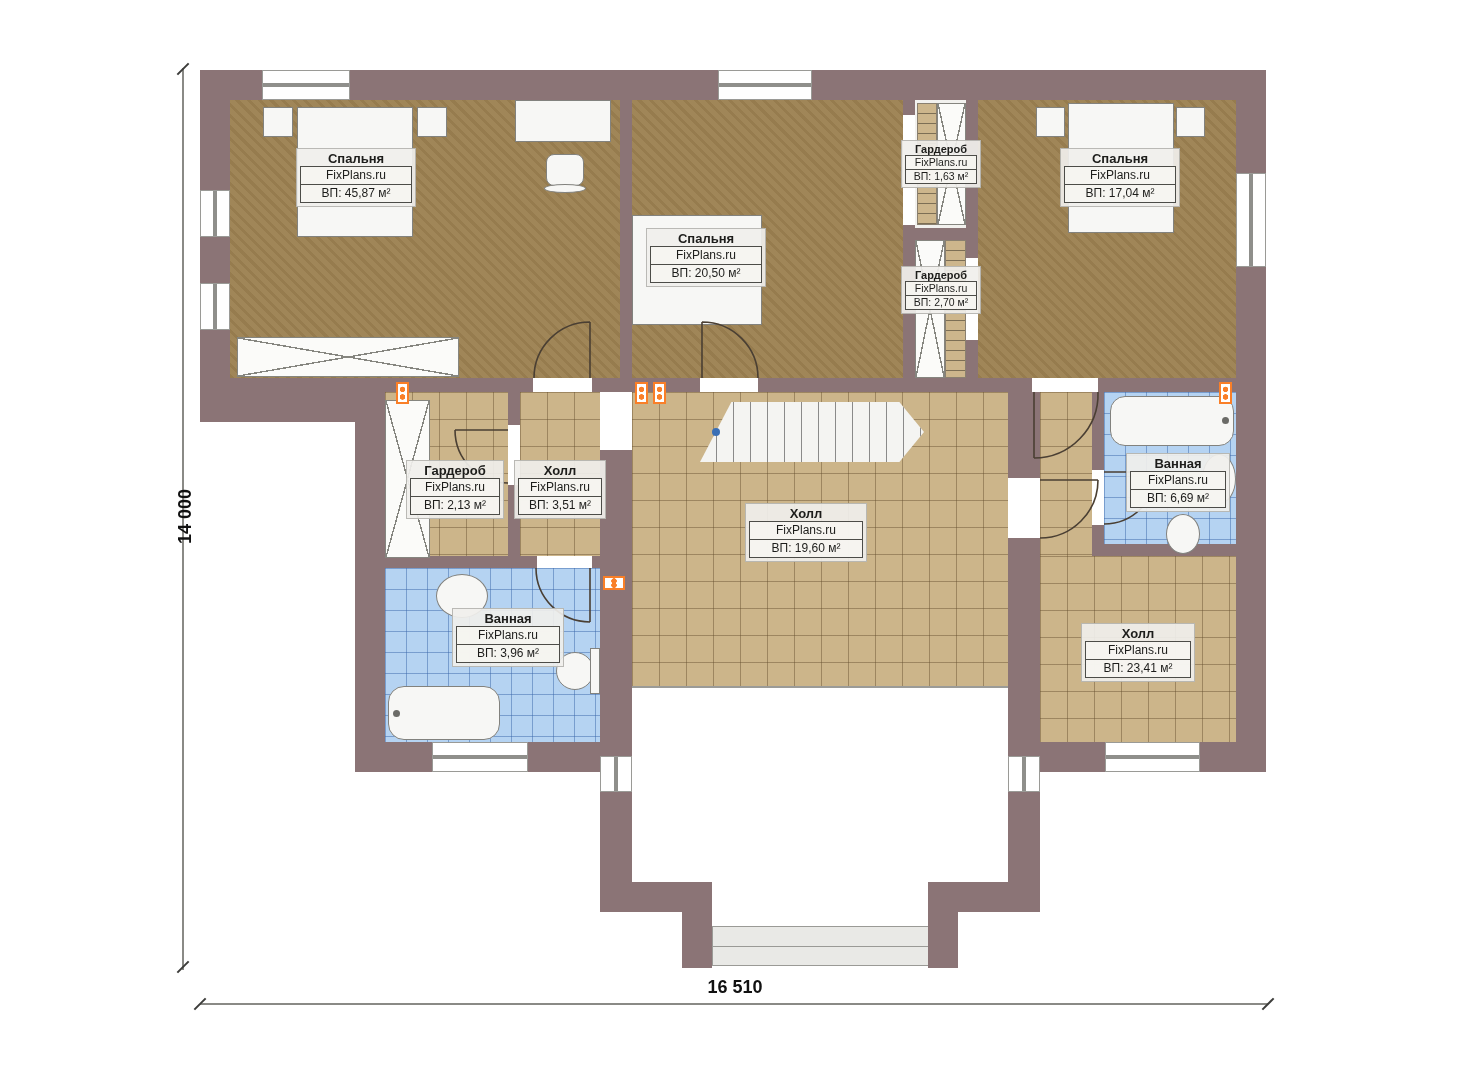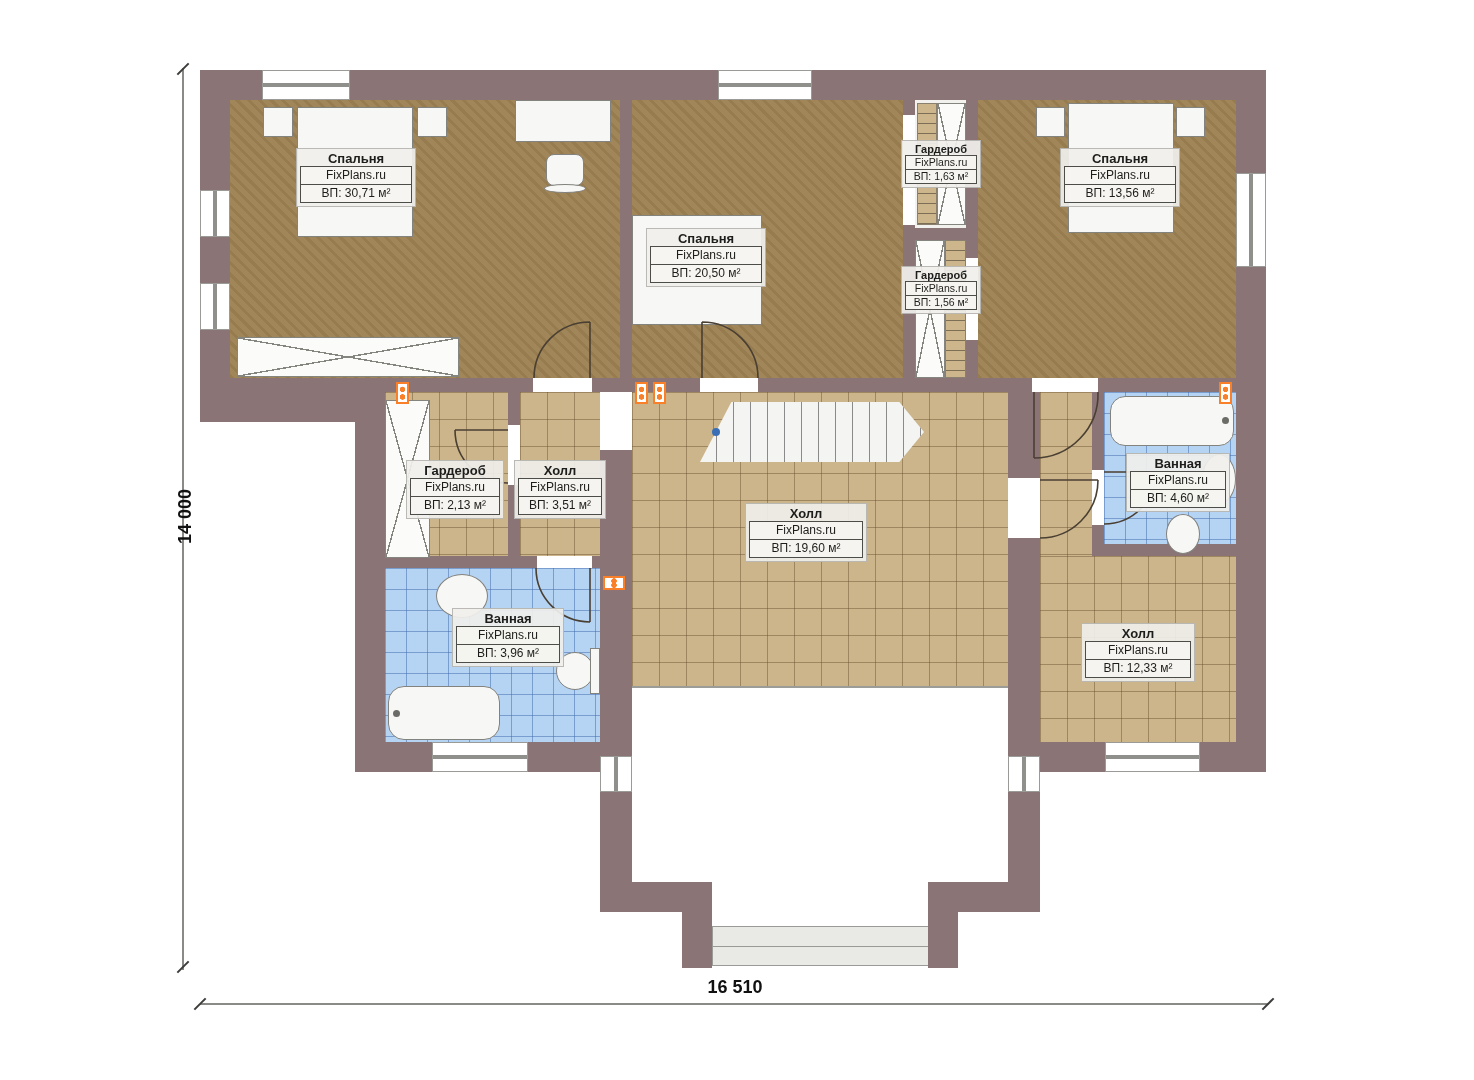--- a/index.html
+++ b/index.html
@@ -173,71 +173,71 @@
       <path d="M1104,472 L1156,472 M1156,472 A52,52 0 0 1 1104,524"></path>
       <path d="M590,568 L590,622 M590,622 A54,54 0 0 1 536,568"></path>
       <path d="M508,430 L455,430 M455,430 A53,53 0 0 0 508,483"></path>
     </g>
     <circle cx="716" cy="432" r="4" fill="#3a6fb5"></circle>
   </svg>
 
   <div class="rlabel" style="left:296px;top:148px;width:120px;">
     <div class="name">Спальня</div>
     <div class="row">FixPlans.ru</div>
-    <div class="row">ВП: 30,71 м²</div>
+    <div class="row">ВП: 45,87 м²</div>
   </div>
   <div class="rlabel" style="left:646px;top:228px;width:120px;">
     <div class="name">Спальня</div>
     <div class="row">FixPlans.ru</div>
     <div class="row">ВП: 20,50 м²</div>
   </div>
   <div class="rlabel" style="left:1060px;top:148px;width:120px;">
     <div class="name">Спальня</div>
     <div class="row">FixPlans.ru</div>
-    <div class="row">ВП: 13,56 м²</div>
+    <div class="row">ВП: 17,04 м²</div>
   </div>
   <div class="rlabel small" style="left:901px;top:140px;width:80px;">
     <div class="name">Гардероб</div>
     <div class="row">FixPlans.ru</div>
     <div class="row">ВП: 1,63 м²</div>
   </div>
   <div class="rlabel small" style="left:901px;top:266px;width:80px;">
     <div class="name">Гардероб</div>
     <div class="row">FixPlans.ru</div>
-    <div class="row">ВП: 1,56 м²</div>
+    <div class="row">ВП: 2,70 м²</div>
   </div>
   <div class="rlabel" style="left:406px;top:460px;width:98px;">
     <div class="name">Гардероб</div>
     <div class="row">FixPlans.ru</div>
     <div class="row">ВП: 2,13 м²</div>
   </div>
   <div class="rlabel" style="left:514px;top:460px;width:92px;">
     <div class="name">Холл</div>
     <div class="row">FixPlans.ru</div>
     <div class="row">ВП: 3,51 м²</div>
   </div>
   <div class="rlabel" style="left:745px;top:503px;width:122px;">
     <div class="name">Холл</div>
     <div class="row">FixPlans.ru</div>
     <div class="row">ВП: 19,60 м²</div>
   </div>
   <div class="rlabel" style="left:1126px;top:453px;width:104px;">
     <div class="name">Ванная</div>
     <div class="row">FixPlans.ru</div>
-    <div class="row">ВП: 4,60 м²</div>
+    <div class="row">ВП: 6,69 м²</div>
   </div>
   <div class="rlabel" style="left:452px;top:608px;width:112px;">
     <div class="name">Ванная</div>
     <div class="row">FixPlans.ru</div>
     <div class="row">ВП: 3,96 м²</div>
   </div>
   <div class="rlabel" style="left:1081px;top:623px;width:114px;">
     <div class="name">Холл</div>
     <div class="row">FixPlans.ru</div>
-    <div class="row">ВП: 12,33 м²</div>
+    <div class="row">ВП: 23,41 м²</div>
   </div>
 
   <div class="dim" style="left:182px;top:68px;width:2px;height:902px;"></div>
   <div class="tick" style="left:175px;top:68px;"></div>
   <div class="tick" style="left:175px;top:966px;"></div>
   <div class="dimtext" style="left:145px;top:506px;width:80px;transform:rotate(-90deg);">14 000</div>
 
   <div class="dim" style="left:200px;top:1003px;width:1068px;height:2px;"></div>
   <div class="tick" style="left:192px;top:1003px;"></div>
   <div class="tick" style="left:1260px;top:1003px;"></div>

